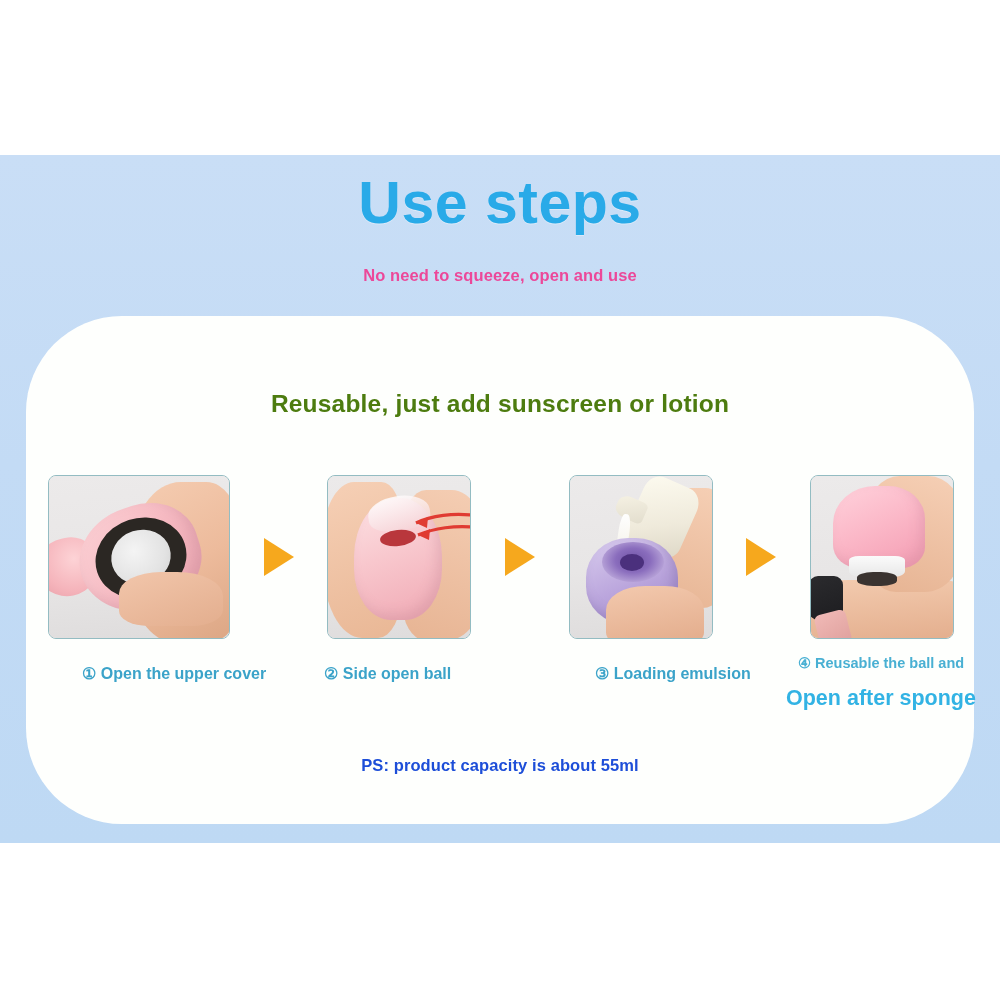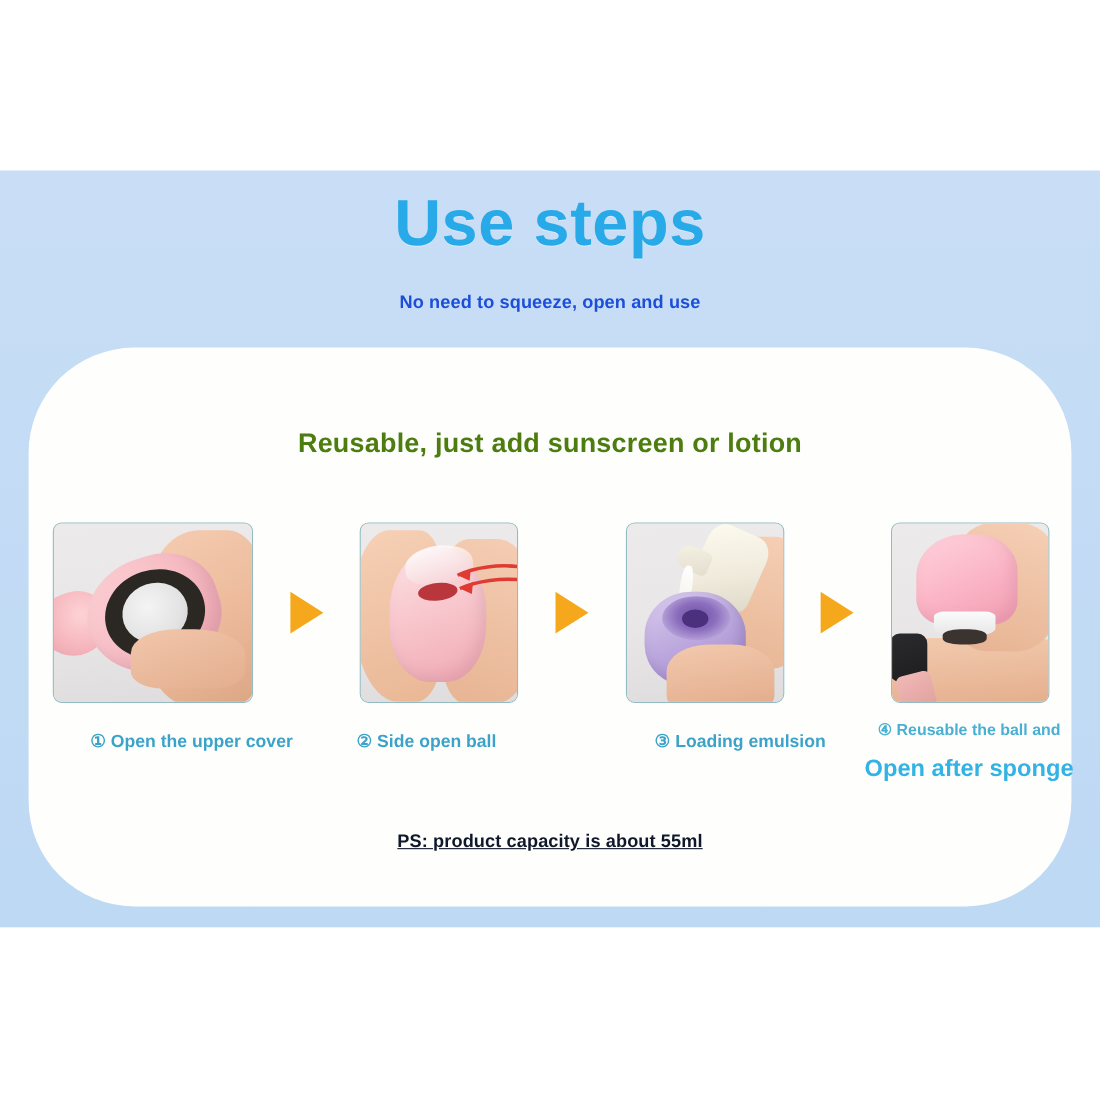--- a/index.html
+++ b/index.html
@@ -46,21 +46,21 @@
     text-shadow: 0 1px 0 rgba(255,255,255,0.35);
   }
   .subheadline {
     position: absolute;
     left: 0;
     top: 266px;
     width: 1000px;
     text-align: center;
     font-size: 16.5px;
     font-weight: bold;
-    color: #1d4ed8;
+    color: #ec4899;
     letter-spacing: 0.1px;
   }
 
   
   .card {
     position: absolute;
     left: 26px;
     top: 316px;
     width: 948px;
     height: 508px;
@@ -303,23 +303,22 @@
   .cap-4b { left: 734px; top: 36px; font-size: 21.5px; color: #32b3e4; }
 
   .ps-note {
     position: absolute;
     left: 0;
     top: 440px;
     width: 948px;
     text-align: center;
     font-size: 16.5px;
     font-weight: bold;
-    color: #0f172a;
+    color: #1d4ed8;
     letter-spacing: 0.1px;
-    text-decoration: underline;
   }
 </style>
 </head>
 <body>
 
 <div id="page">
 
   <div class="blue-band"></div>
 
   <div class="headline">Use steps</div>

